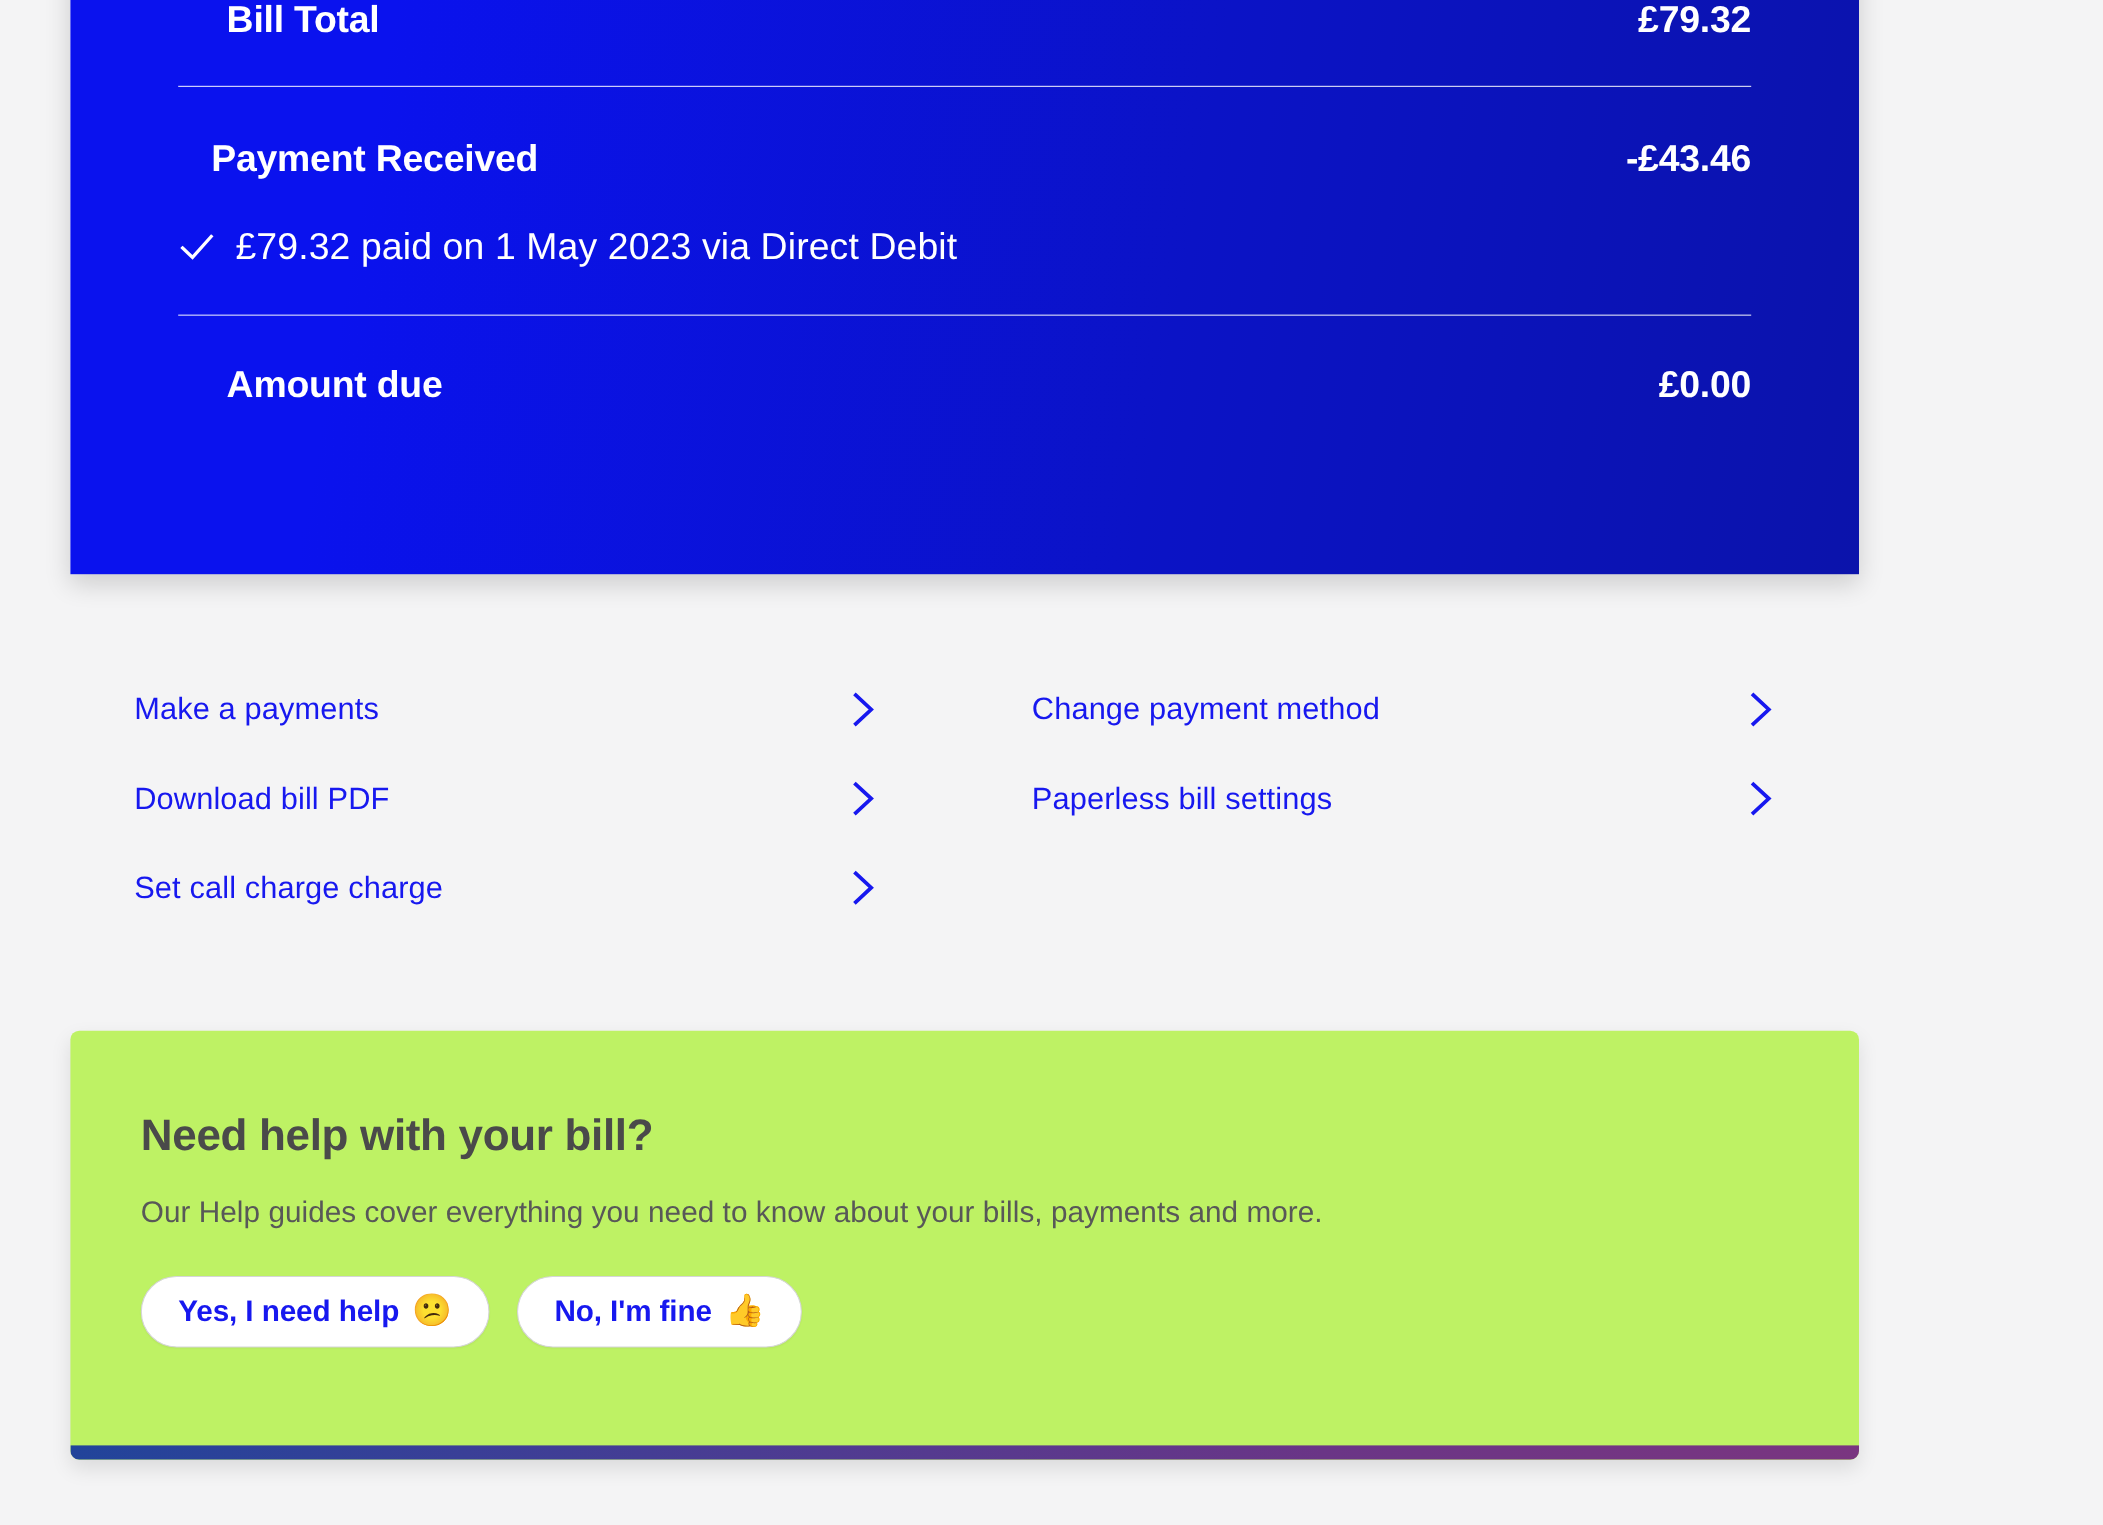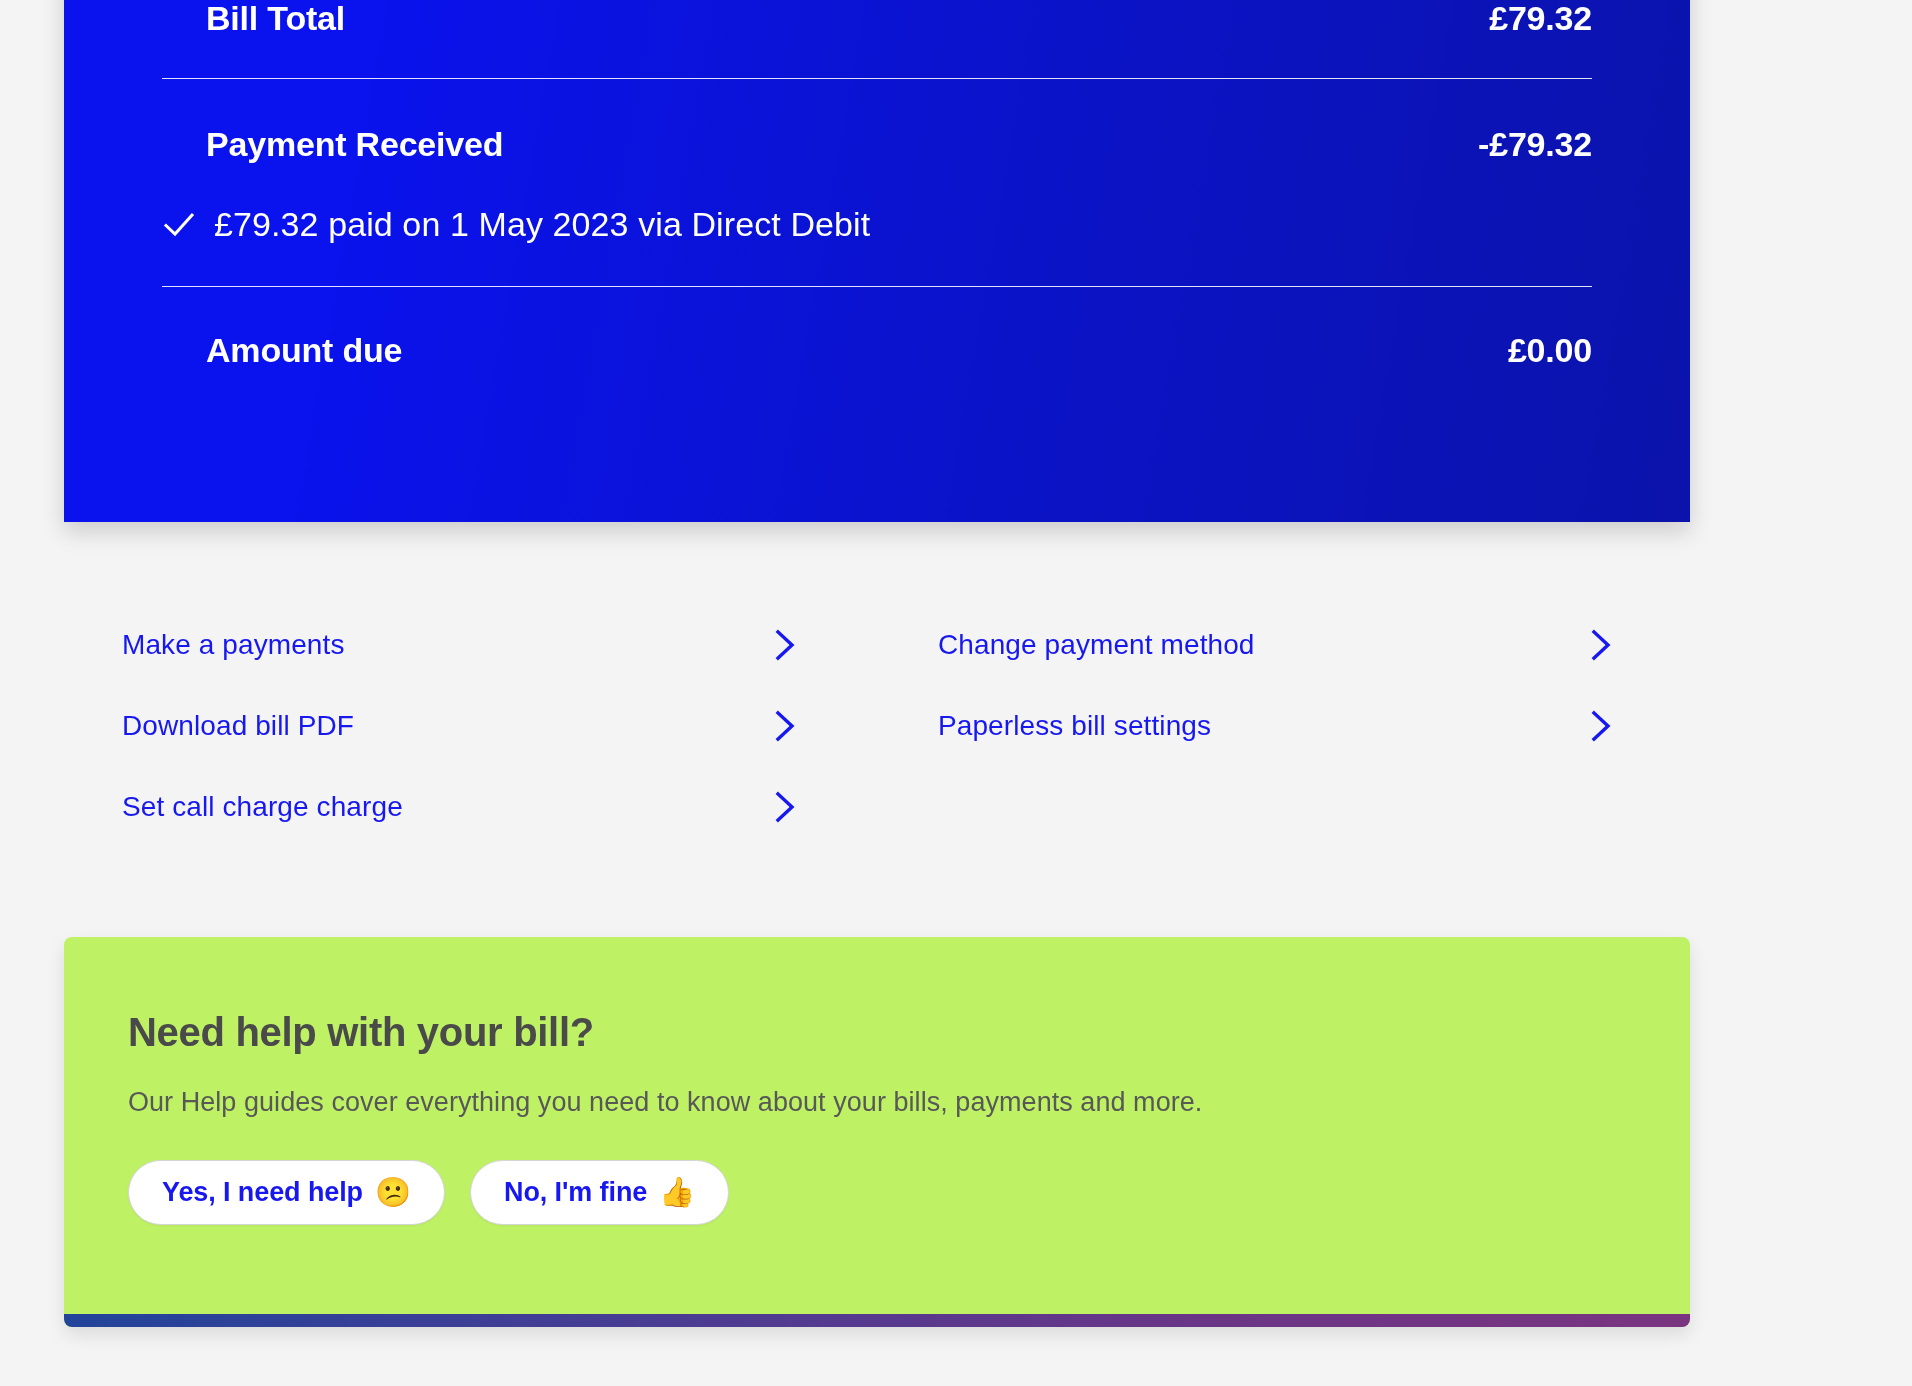--- a/index.html
+++ b/index.html
@@ -49,21 +49,21 @@
 
   .bill-row .bill-amount {
     font-size: 34px;
     font-weight: 700;
     letter-spacing: -0.2px;
     line-height: 1.1;
     color: #ffffff;
   }
 
   .row-bill-total   { position: absolute; left: 98px; right: 98px; top: 92px; }
-  .row-payment      { position: absolute; left: 98px; right: 98px; top: 218px; }
+  .row-payment      { position: absolute; left: 84px; right: 98px; top: 218px; }
   .row-amount-due   { position: absolute; left: 98px; right: 98px; top: 424px; }
 
   .divider {
     position: absolute;
     left: 98px;
     right: 98px;
     height: 1px;
     background: rgba(255, 255, 255, 0.88);
   }
   .divider-1 { top: 170px; }
@@ -211,21 +211,21 @@
 
     <div class="bill-row row-bill-total">
       <span class="bill-label">Bill Total</span>
       <span class="bill-amount">£79.32</span>
     </div>
 
     <div class="divider divider-1"></div>
 
     <div class="bill-row row-payment">
       <span class="bill-label">Payment Received</span>
-      <span class="bill-amount">-£79.32</span>
+      <span class="bill-amount">-£43.46</span>
     </div>
 
     <div class="paid-note">
       <svg class="check-icon" viewBox="0 0 34 34" fill="none" aria-hidden="true">
         <path d="M4 17.5 L13 26 L30 7" stroke="#ffffff" stroke-width="3" stroke-linecap="square" stroke-linejoin="miter" fill="none"></path>
       </svg>
       <span class="paid-text">£79.32 paid on 1 May 2023 via Direct Debit</span>
     </div>
 
     <div class="divider divider-2"></div>

